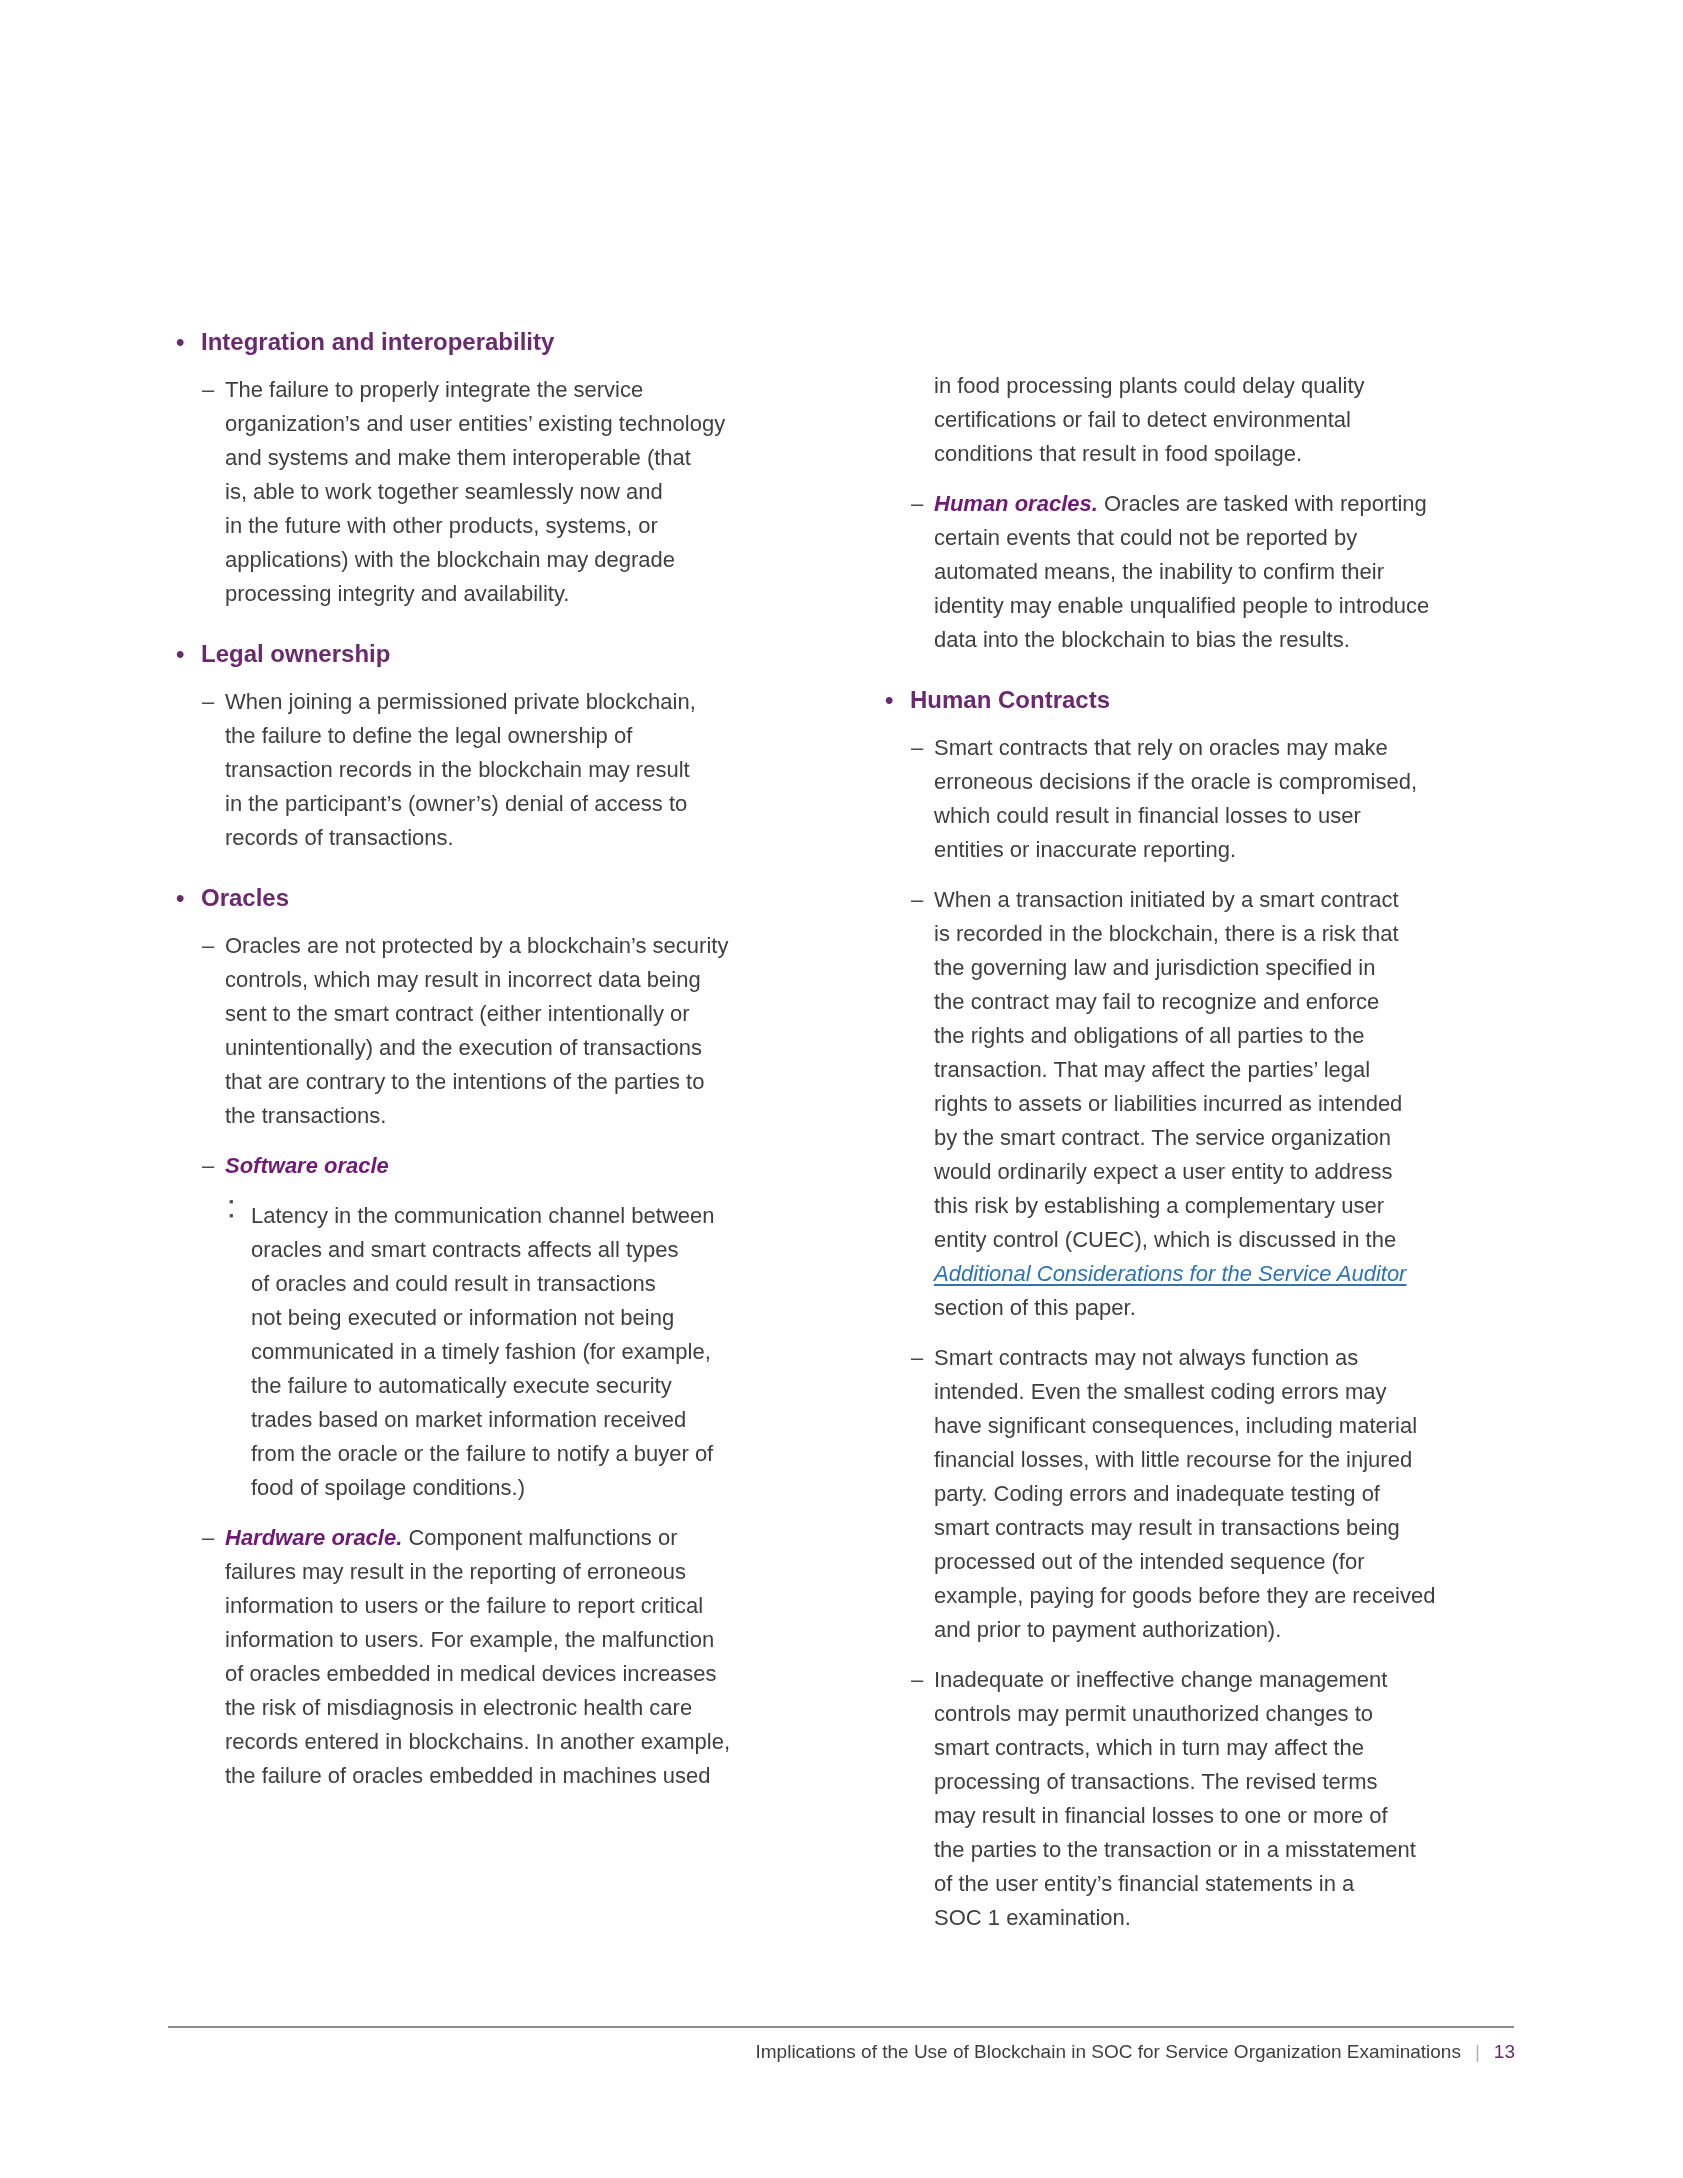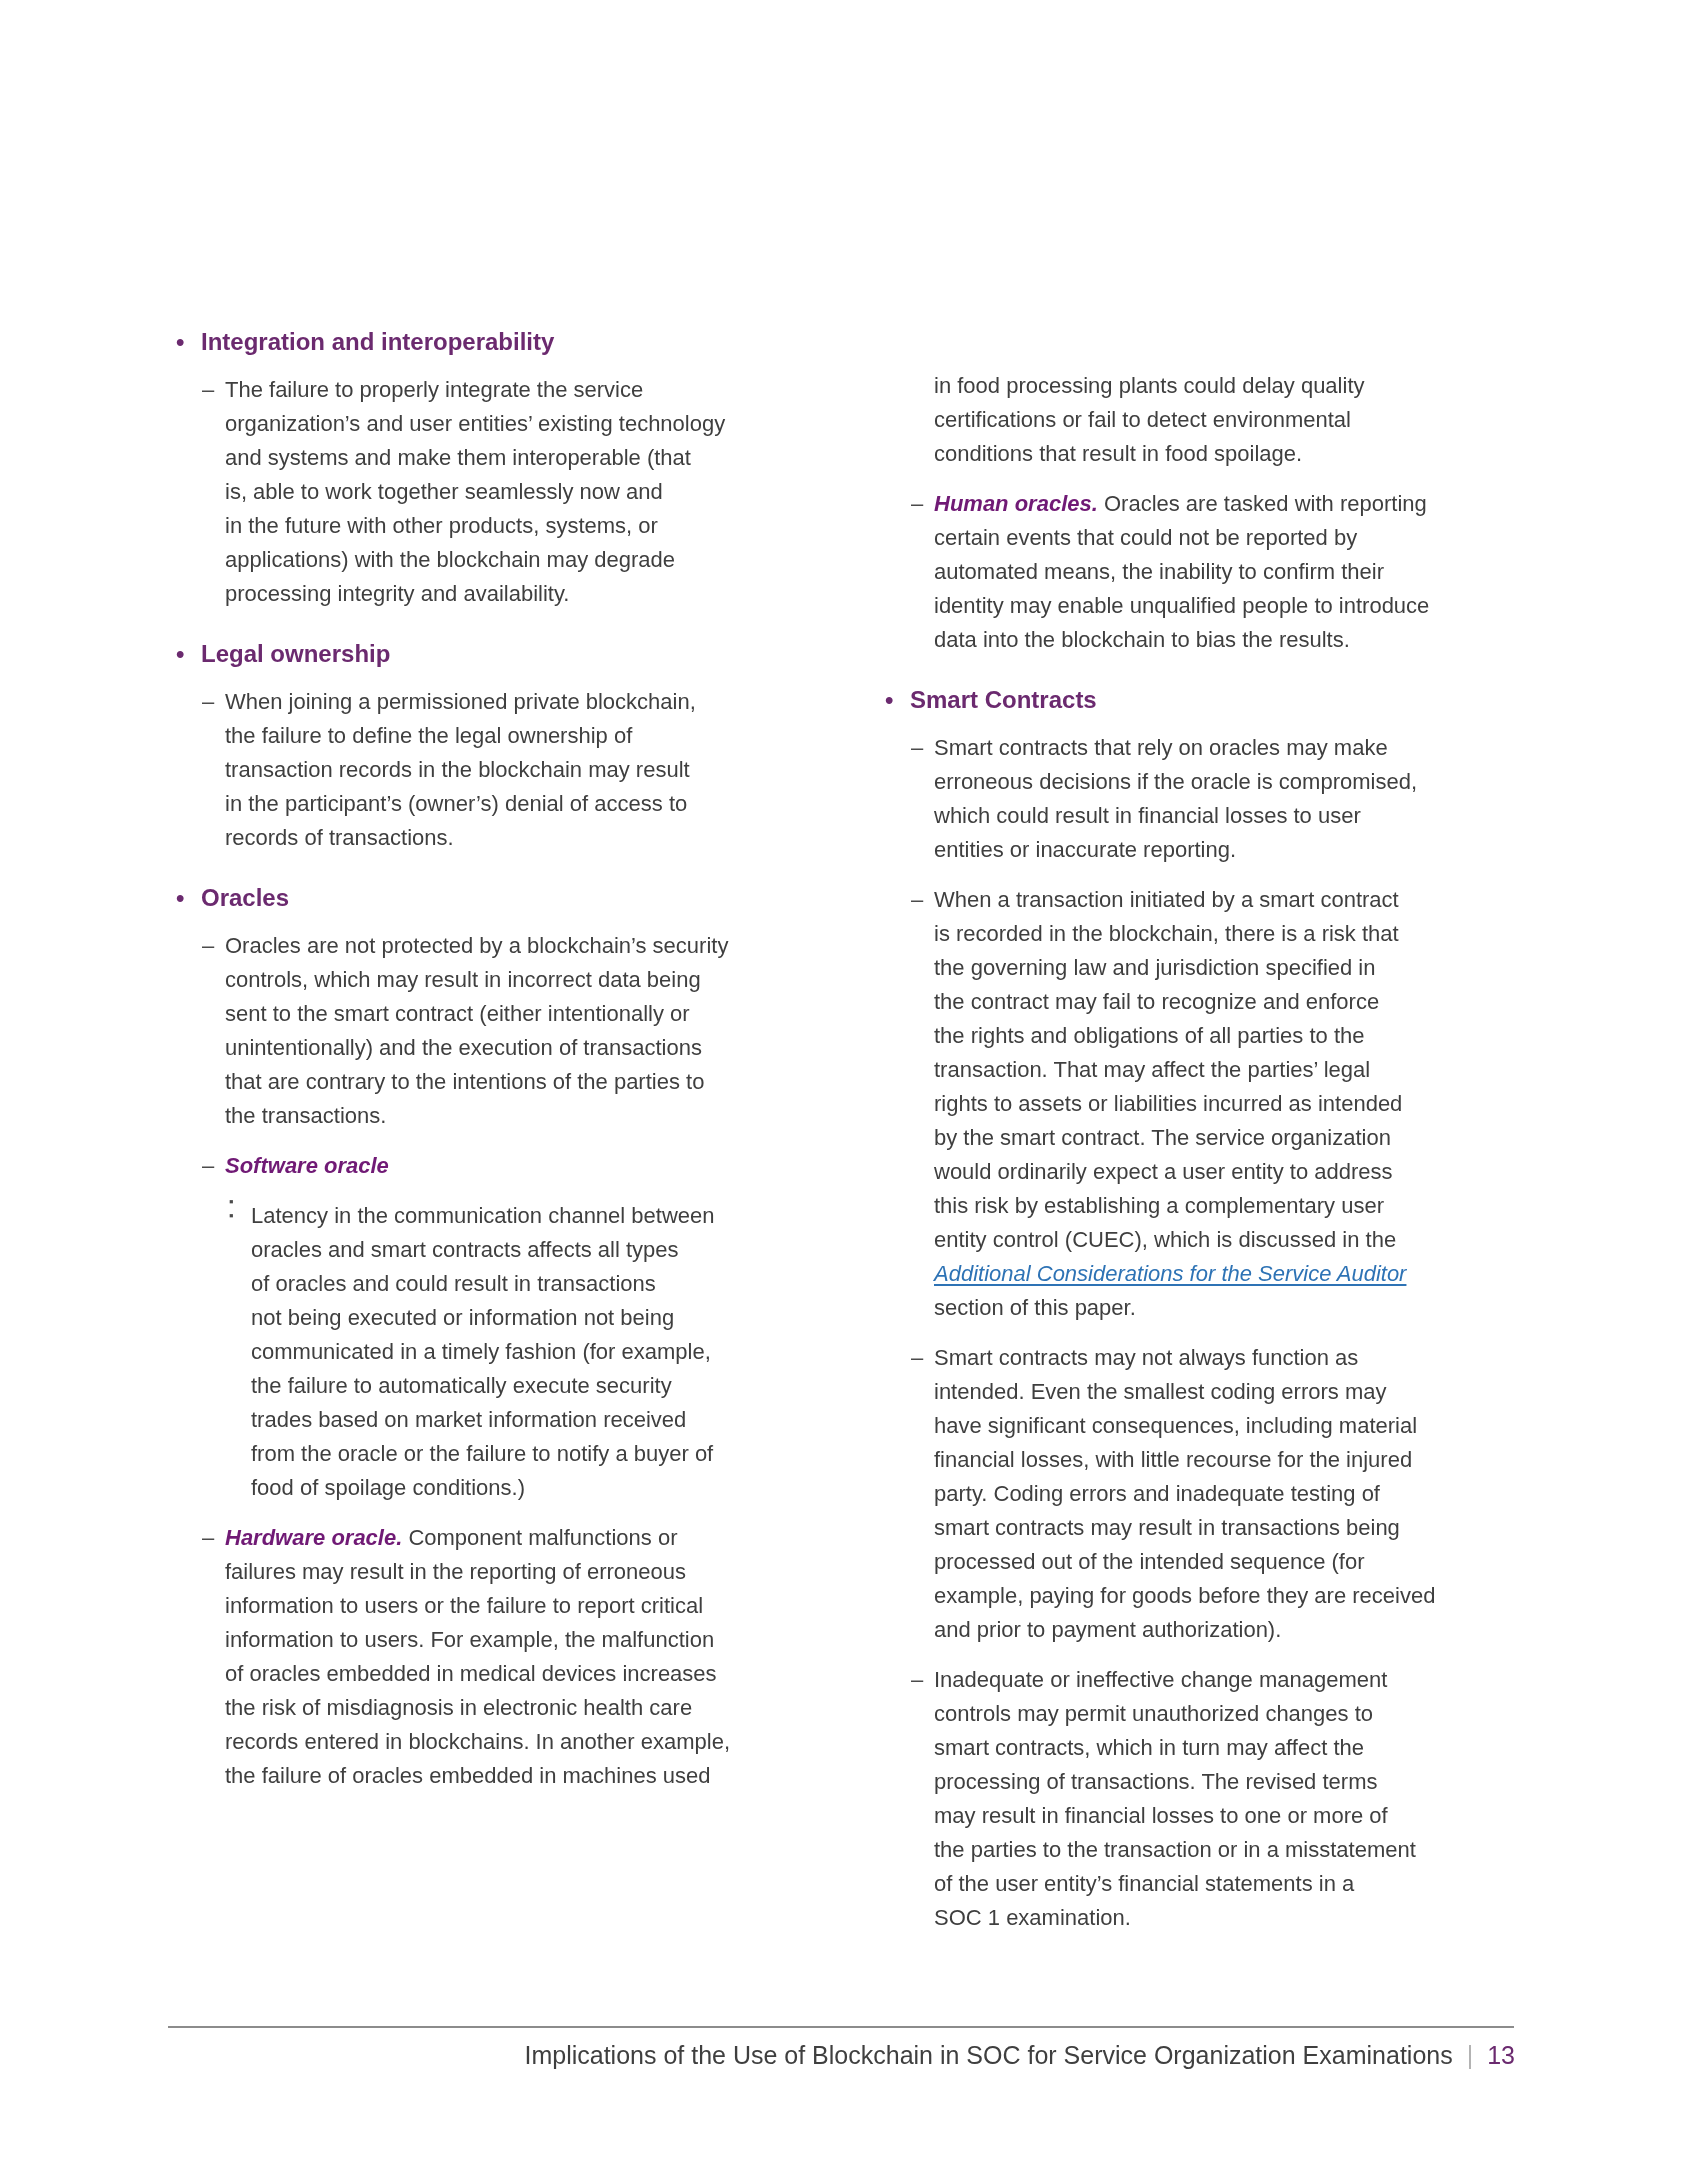--- a/index.html
+++ b/index.html
@@ -39,21 +39,21 @@
   .sub-head{margin-bottom:2px;}
   .lead{font-weight:bold;color:#701a75;font-style:italic;}
   .doc-link{color:var(--link,#2e73b5);text-decoration:underline;text-underline-offset:3px;cursor:pointer;font-style:italic;}
 
   .footer-rule{
     position:absolute;left:168px;top:2026px;
     width:1346px;height:2px;background:#8c8c8c;
   }
   .footer{
     position:absolute;right:168px;top:2041px;
-    font-size:25px;color:#3f3f3f;
+    font-size:19px;color:#3f3f3f;
     display:flex;gap:14px;align-items:baseline;
     white-space:nowrap;
   }
   .footer .sep{color:#b3b3b3;}
   .footer .pagenum{color:var(--purple,#6b2a6f);}
 </style>
 </head>
 <body>
 
 <div class="page">
@@ -112,21 +112,21 @@
     <p class="para d-item"><span>in food processing plants could delay quality
 certifications or fail to detect environmental
 conditions that result in food spoilage.</span></p>
 
     <p class="para d-item"><span class="mk">–</span><span class="lead">Human oracles.</span><span> Oracles are tasked with reporting
 certain events that could not be reported by
 automated means, the inability to confirm their
 identity may enable unqualified people to introduce
 data into the blockchain to bias the results.</span></p>
 
-    <div class="h-item"><span class="mk-b">•</span><span>Smart Contracts</span></div>
+    <div class="h-item"><span class="mk-b">•</span><span>Human Contracts</span></div>
 
     <p class="para d-item"><span class="mk">–</span><span>Smart contracts that rely on oracles may make
 erroneous decisions if the oracle is compromised,
 which could result in financial losses to user
 entities or inaccurate reporting.</span></p>
 
     <p class="para d-item"><span class="mk">–</span><span>When a transaction initiated by a smart contract
 is recorded in the blockchain, there is a risk that
 the governing law and jurisdiction specified in
 the contract may fail to recognize and enforce

